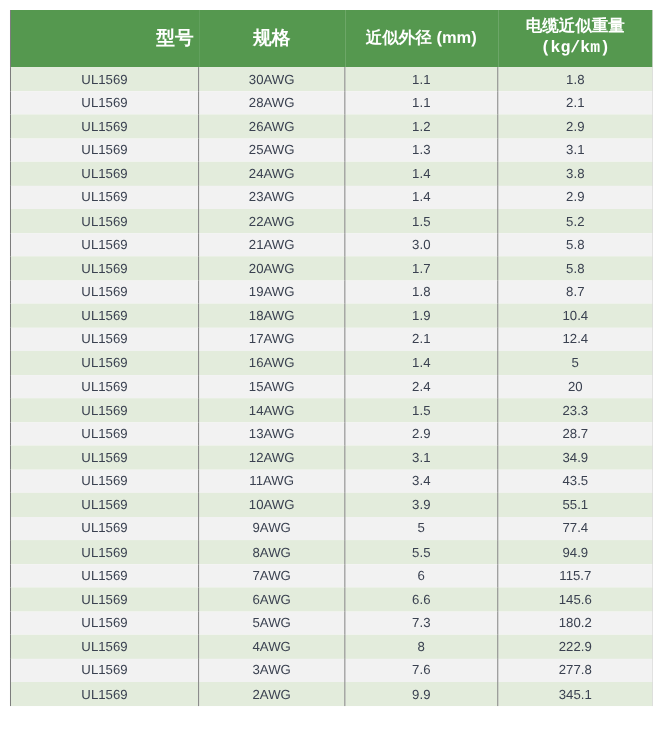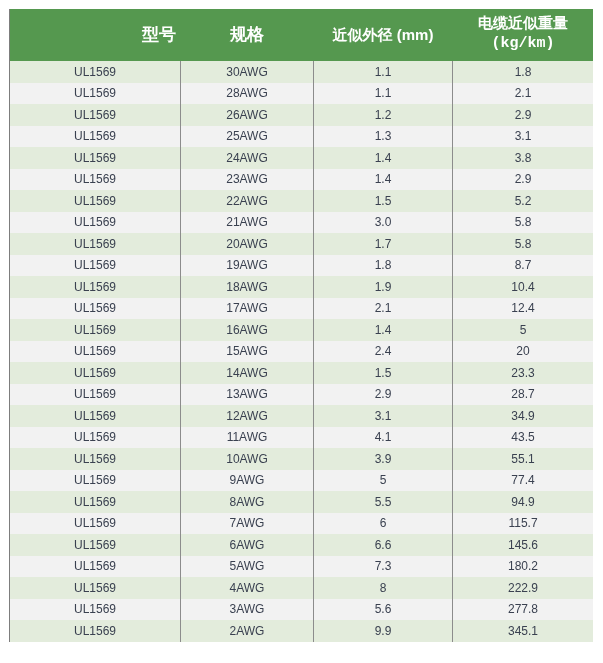--- a/index.html
+++ b/index.html
@@ -187,21 +187,21 @@
         </tr>
         <tr class="odd">
           <td>UL1569</td>
           <td>12AWG</td>
           <td>3.1</td>
           <td>34.9</td>
         </tr>
         <tr class="even">
           <td>UL1569</td>
           <td>11AWG</td>
-          <td>4.1</td>
+          <td>3.4</td>
           <td>43.5</td>
         </tr>
         <tr class="odd">
           <td>UL1569</td>
           <td>10AWG</td>
           <td>3.9</td>
           <td>55.1</td>
         </tr>
         <tr class="even">
           <td>UL1569</td>
@@ -235,21 +235,21 @@
         </tr>
         <tr class="odd">
           <td>UL1569</td>
           <td>4AWG</td>
           <td>8</td>
           <td>222.9</td>
         </tr>
         <tr class="even">
           <td>UL1569</td>
           <td>3AWG</td>
-          <td>5.6</td>
+          <td>7.6</td>
           <td>277.8</td>
         </tr>
         <tr class="odd">
           <td>UL1569</td>
           <td>2AWG</td>
           <td>9.9</td>
           <td>345.1</td>
         </tr>
       </tbody>
   </table>

